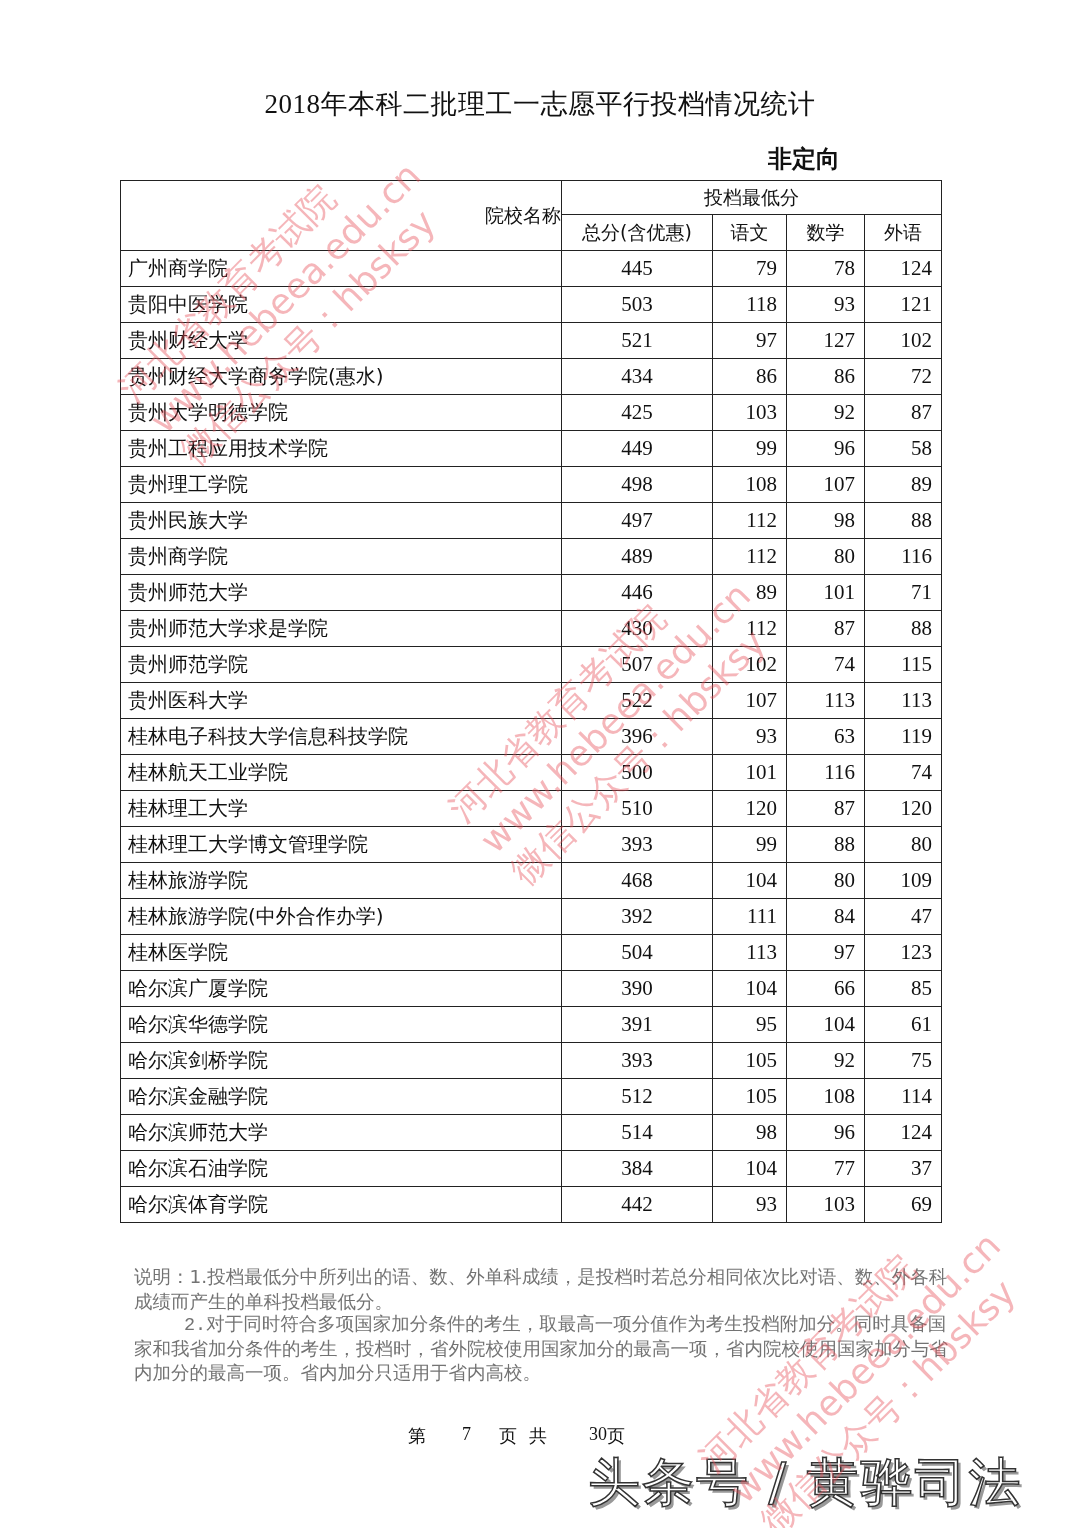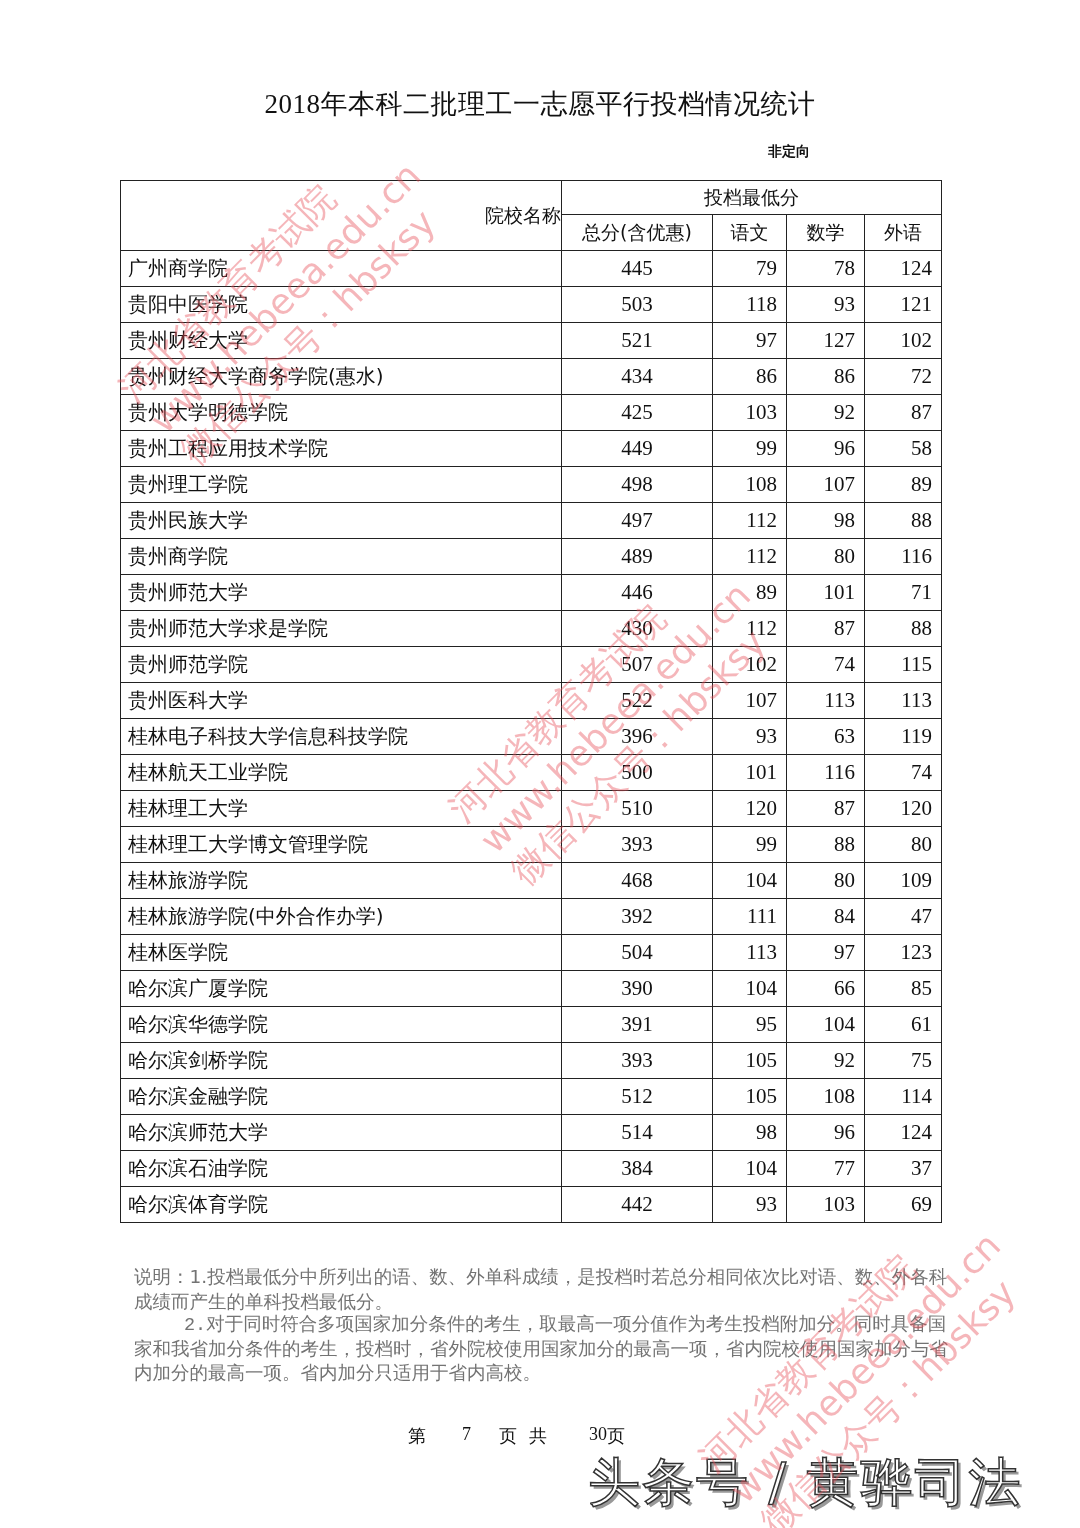--- a/index.html
+++ b/index.html
@@ -22,21 +22,21 @@
       width: 1080px;
       text-align: center;
       font-size: 27px;
       letter-spacing: 0.5px;
       font-family: "Liberation Serif", "DejaVu Serif", serif;
     }
     .subtitle {
       position: absolute;
       left: 768px;
       top: 143px;
-      font-size: 14px;
+      font-size: 24px;
       font-weight: bold;
       font-family: "DejaVu Sans", sans-serif;
     }
     table.scores {
       position: absolute;
       left: 120px;
       top: 180px;
       width: 821px;
       border-collapse: collapse;
       table-layout: fixed;

